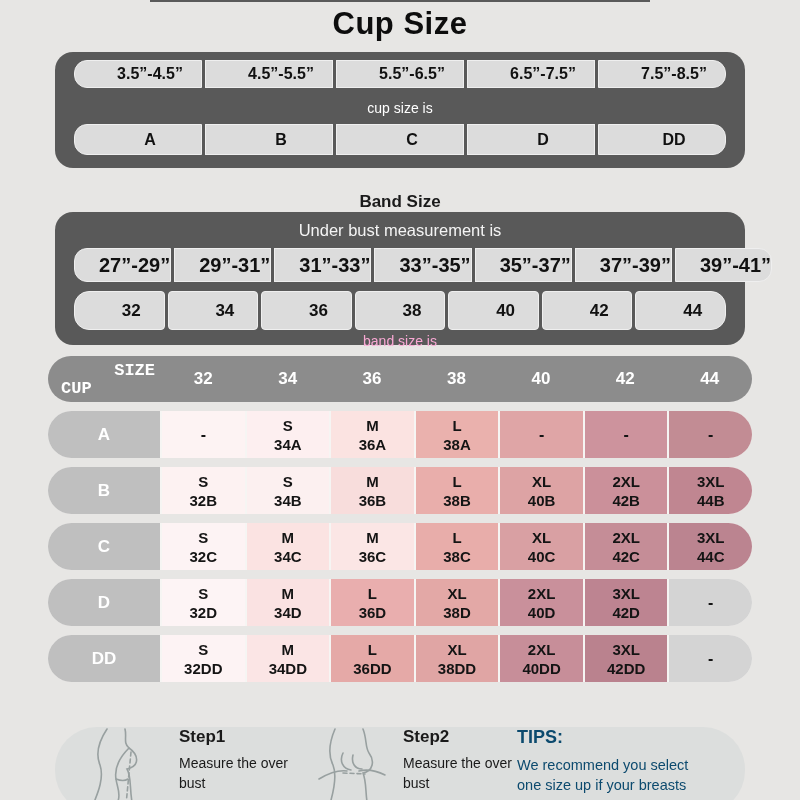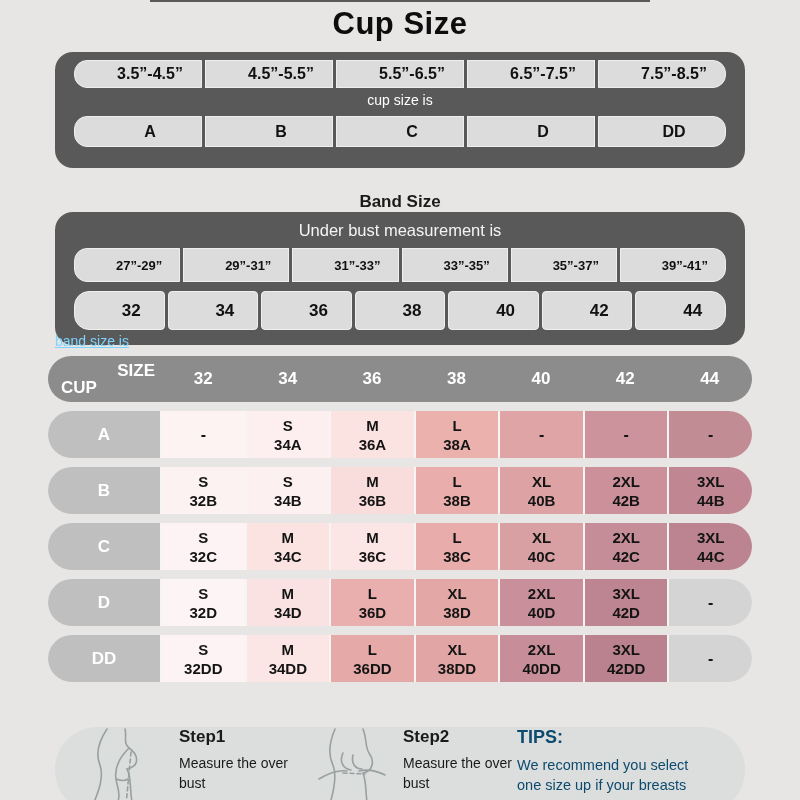--- a/index.html
+++ b/index.html
@@ -14,33 +14,33 @@
   .cup-panel{top:52px;height:116px;}
   .band-panel{top:212px;height:133px;}
   .panel-header{color:#f4f4f4;font-size:15.5px;text-align:center;padding-top:9px;}
   .band-panel .panel-header{font-size:16.5px;}
   .pill-row{display:flex;gap:3px;margin:8px 19px 0 19px;}
   .pill{flex:1;background:#dcdcdc;border:1px solid #efefef;display:flex;align-items:center;
     justify-content:center;font-weight:bold;font-size:16px;color:#111;height:26px;padding-left:24px;}
   .pill.first{border-radius:13px 0 0 13px;}
   .pill.last{border-radius:0 13px 13px 0;}
   #cup-letters .pill{height:29px;}
-  #band-ranges .pill{height:32px;font-size:13px;}
+  #band-ranges .pill{height:32px;font-size:20px;}
   #band-numbers{margin-top:9px;}
   #band-numbers .pill{height:37px;font-size:17px;border-radius:4px;}
   #band-numbers .pill.first{border-radius:15px 4px 4px 15px;}
   #band-numbers .pill.last{border-radius:4px 15px 15px 4px;}
-  .panel-mid{color:#fff;font-size:14px;text-align:center;margin-top:4px;}
-  .panel-foot{color:#7dd3fc;font-size:14px;margin-top:3px;text-decoration:underline;}
+  .panel-mid{color:#fff;font-size:14px;text-align:center;margin-top:12px;}
+  .panel-foot{color:#f9a8d4;font-size:14px;text-align:center;margin-top:3px;}
   .band-title{position:absolute;left:0;top:192px;width:800px;margin:0;text-align:center;
     font-size:17px;font-weight:bold;color:#1a1a1a;}
   
   .matrix-header{position:absolute;left:48px;top:356px;width:704px;height:46px;background:#8c8c8c;
     border-radius:23px;display:flex;overflow:hidden;}
-  .corner{width:113px;position:relative;flex:0 0 113px;}
+  .corner{width:113px;position:relative;flex:0 0 113px;font-family:Liberation Mono, monospace;}
   .corner-top{position:absolute;right:6px;top:5px;color:#fff;font-weight:bold;font-size:17px;}
   .corner-bottom{position:absolute;left:13px;bottom:4px;color:#fff;font-weight:bold;font-size:17px;}
   #matrix-cols{display:flex;flex:1;}
   .mcol{flex:1;display:flex;align-items:center;justify-content:center;color:#fff;
     font-weight:bold;font-size:17px;}
   #matrix-rows{position:absolute;left:48px;top:411px;width:704px;}
   .mrow{display:flex;gap:2px;height:47px;border-radius:24px;overflow:hidden;background:#f6f5f3;
     margin-bottom:9px;}
   .mlabel{flex:0 0 112px;background:#bfbfbf;color:#fff;font-weight:bold;font-size:17px;
     display:flex;align-items:center;justify-content:center;}
@@ -88,20 +88,21 @@
   <h2 class="band-title">Band Size</h2>
 
   <section class="panel band-panel">
     <div class="panel-header">Under bust measurement is</div>
     <div class="pill-row" id="band-ranges">
         <div class="pill first">27”-29”</div>
         <div class="pill">29”-31”</div>
         <div class="pill">31”-33”</div>
         <div class="pill">33”-35”</div>
         <div class="pill">35”-37”</div>
+        <div class="pill">37”-39”</div>
         <div class="pill last">39”-41”</div>
       </div>
     <div class="pill-row" id="band-numbers">
         <div class="pill first">32</div>
         <div class="pill">34</div>
         <div class="pill">36</div>
         <div class="pill">38</div>
         <div class="pill">40</div>
         <div class="pill">42</div>
         <div class="pill last">44</div>

